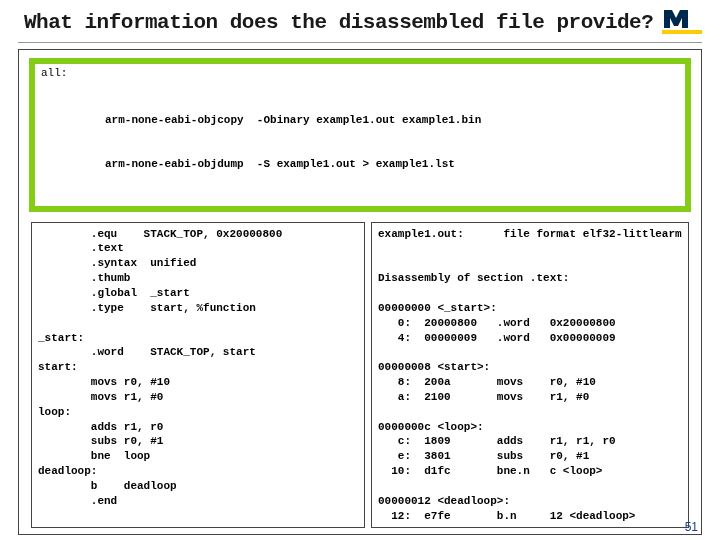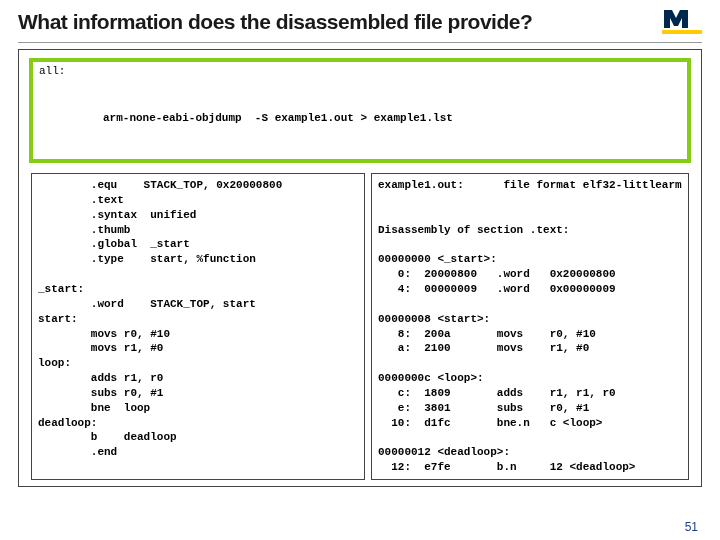--- a/index.html
+++ b/index.html
@@ -26,33 +26,34 @@
     justify-content: space-between;
     border-bottom: 1px solid #999;
     padding-bottom: 6px;
     margin-bottom: 6px;
   }
   .title {
     font-size: 21px;
     font-weight: bold;
     color: #1a1a1a;
     letter-spacing: -0.5px;
-    font-family: Liberation Sans, sans-serif;
+    font-family: Liberation Mono, monospace;
+    margin-left: 6px;
   }
   .logo { display: inline-block; }
   .main-box {
     border: 1px solid #444;
     padding: 4px 6px;
     margin-top: 4px;
     font-family: "Lucida Console", "Courier New", monospace;
     font-size: 11px;
     line-height: 1.35;
   }
   .main-top {
-    border: 4px solid #84cc16;
+    border: 6px solid #84cc16;
     margin: 4px 4px 8px 4px;
     padding: 4px 12px 4px 70px;
     font-weight: bold;
     white-space: pre;
     position: relative;
   }
   .all-label {
     position: absolute;
     left: 6px;
     top: 2px;
@@ -103,20 +104,21 @@
         <path d="M2 2 L10 2 L14 10 L18 2 L26 2 L26 20 L20 20 L20 10 L16 18 L12 18 L8 10 L8 20 L2 20 Z" fill="#00274C"></path>
         <path d="M28 2 L28 22 M24 2 L34 2" stroke="#FFCB05" stroke-width="0" fill="none"></path>
       </svg>
     </span>
   </div>
 
   <div class="main-box">
 
     <div class="main-top">
       <span class="all-label lbl">all:</span>
+      <div>arm-none-eabi-objcopy  -Obinary example1.out example1.bin</div>
       <div>arm-none-eabi-objdump  -S example1.out &gt; example1.lst</div>
     </div>
 
     <div class="cols">
       <div class="col-left">        .equ    STACK_TOP, 0x20000800
         .text
         .syntax  unified
         .thumb
         .global  _start
         .type    start, %function

